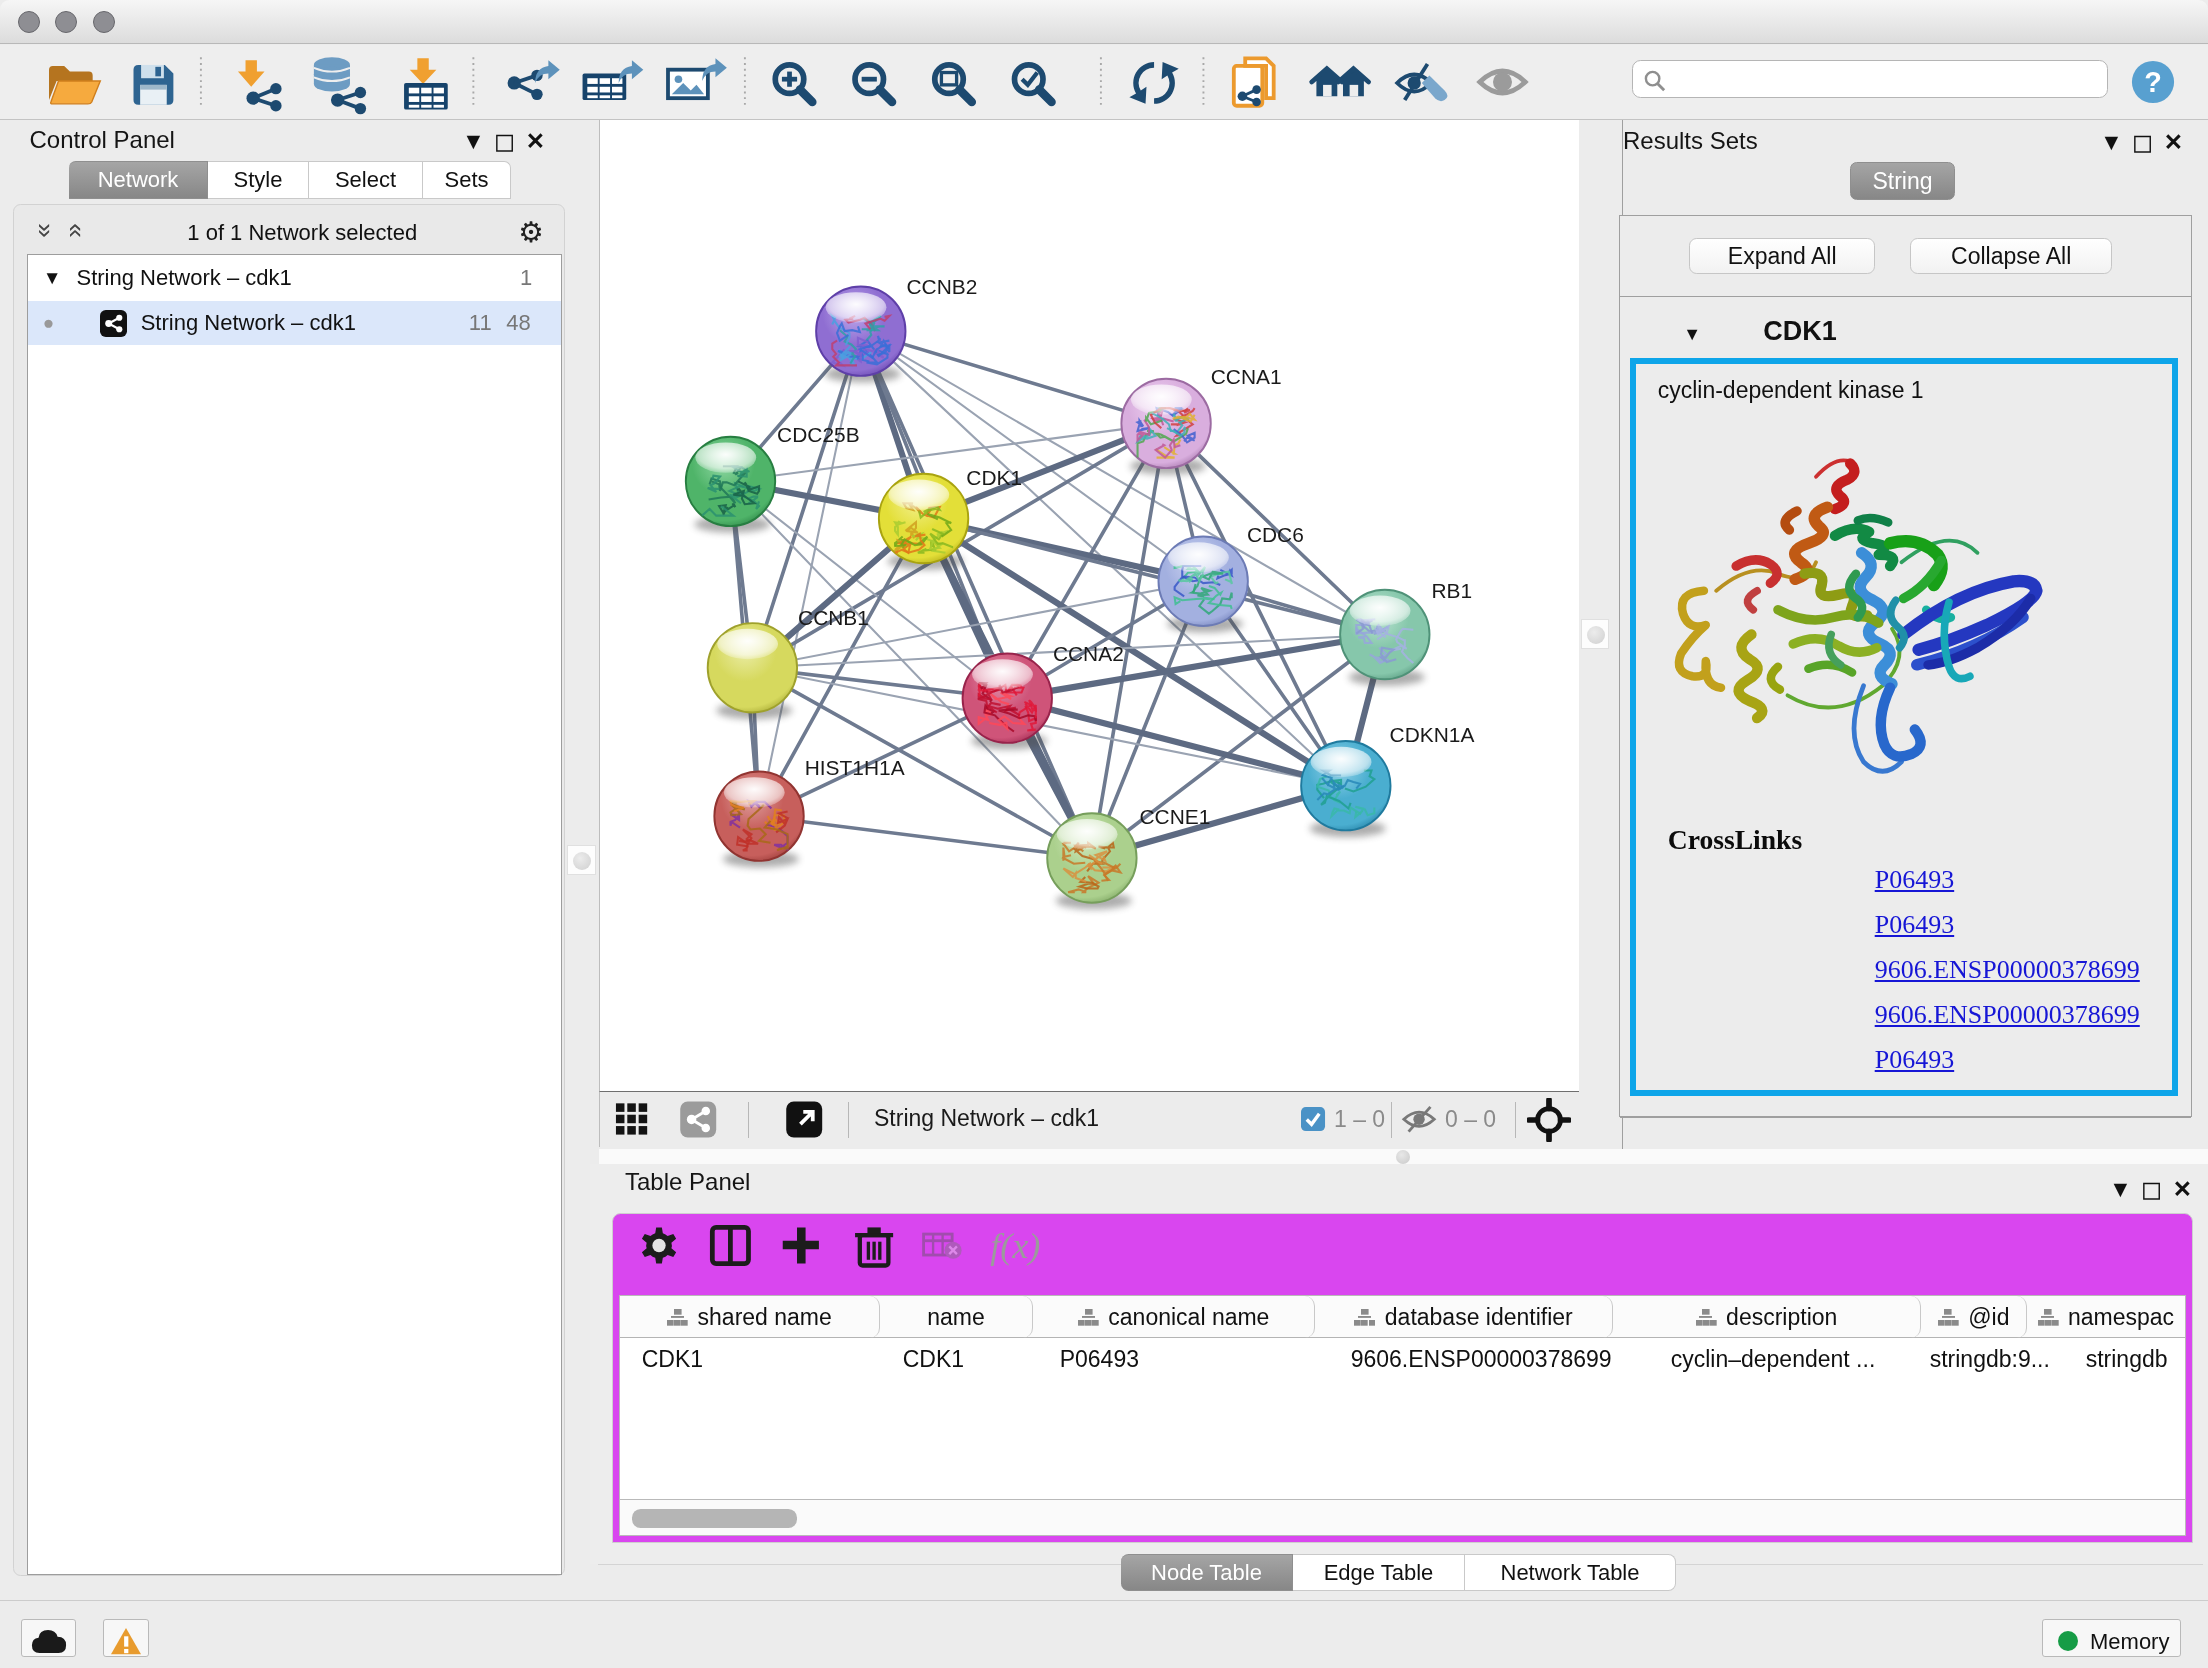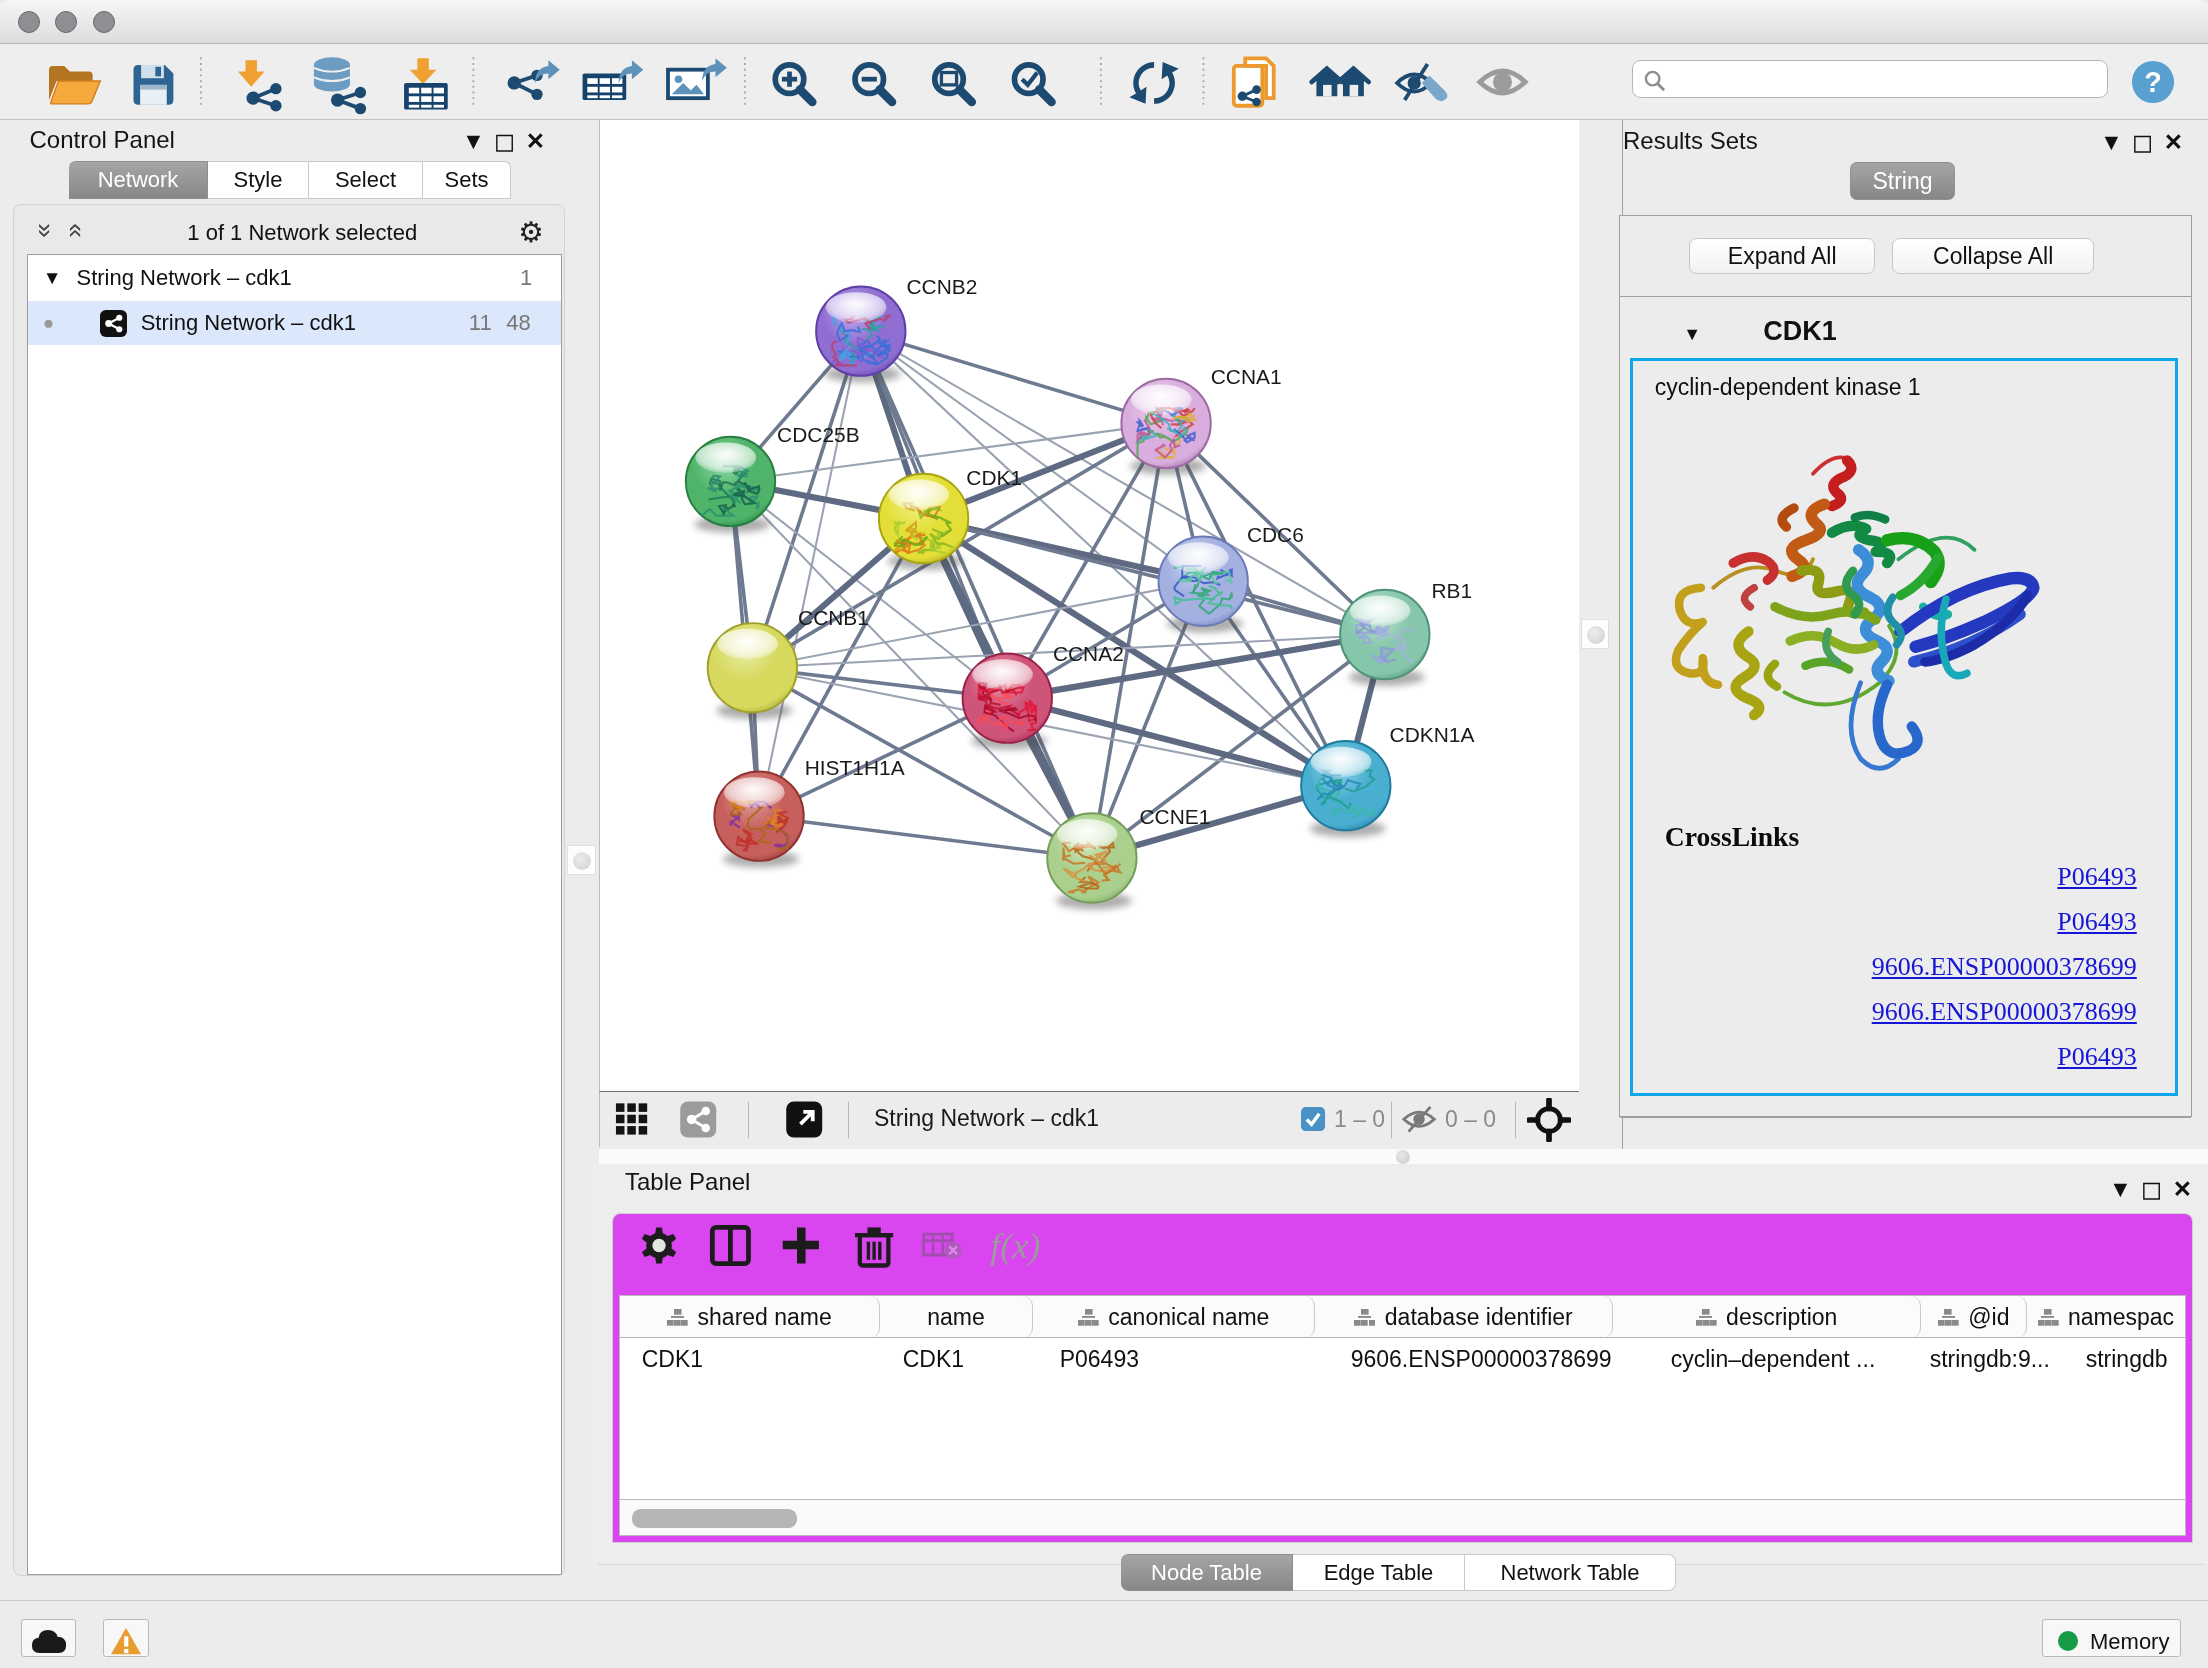--- a/index.html
+++ b/index.html
@@ -744,27 +744,27 @@
       <span class="pb" style="font-size:26px">◻</span>
       <span class="pb" style="font-weight:bold">✕</span>
     </div>
     <div style="position:absolute;left:227px;top:42px;width:105px;height:38px;border-radius:6.7px;
       background:linear-gradient(#a5a5a5,#878787);border:1px solid #8f8f8f;color:#fff;font-size:23px;
       display:flex;align-items:center;justify-content:center;">String</div>
     <div style="position:absolute;left:-3.8px;top:95px;width:573px;height:902px;border:1px solid #9f9f9f;background:#ececec;">
       <div style="position:absolute;left:69px;top:22px;width:186px;height:36px;background:linear-gradient(#ffffff,#f2f2f2);
         border:1px solid #c6c6c6;border-radius:7.6px;display:flex;align-items:center;justify-content:center;
         font-size:23px;color:#111;">Expand All</div>
-      <div style="position:absolute;left:272px;top:22px;width:202px;height:36px;background:linear-gradient(#ffffff,#f2f2f2);
+      <div style="position:absolute;left:290px;top:22px;width:202px;height:36px;background:linear-gradient(#ffffff,#f2f2f2);
         border:1px solid #c6c6c6;border-radius:7.6px;display:flex;align-items:center;justify-content:center;
         font-size:23px;color:#111;">Collapse All</div>
       <div style="position:absolute;left:0px;top:80px;width:571px;height:822px;border-top:1px solid #9f9f9f;border-bottom:1px solid #9f9f9f;">
         <span style="position:absolute;left:63px;top:27px;font-size:18px;color:#111;">▼</span>
         <span style="position:absolute;left:143px;top:19px;font-size:27px;font-weight:bold;color:#111;">CDK1</span>
-        <div style="position:absolute;left:9.5px;top:61px;width:548px;height:738px;border:3px solid #0ea5e9;text-align:right;">
+        <div style="position:absolute;left:9.5px;top:61px;width:548px;height:738px;border:6px solid #0ea5e9;">
           <div style="position:absolute;left:22px;top:13.3px;font-size:23px;color:#111;">cyclin-dependent kinase 1</div>
           <svg width="380" height="335" viewBox="0 0 400 352" style="position:absolute;left:28.5px;top:84px;" fill="none" stroke-linecap="round" stroke-linejoin="round">
 
             <path d="M160 30 Q180 8 196 14" stroke="#cc3030" stroke-width="4"></path>
             <path d="M55 150 Q90 120 120 132 Q150 144 160 120" stroke="#b89020" stroke-width="4"></path>
             <path d="M130 260 Q180 290 230 250 Q260 220 240 190" stroke="#60a830" stroke-width="4"></path>
             <path d="M250 120 Q300 80 330 110" stroke="#30a060" stroke-width="4"></path>
             <path d="M210 250 Q190 300 210 330 Q230 350 250 330" stroke="#3878d0" stroke-width="5"></path>
 
             <path d="M196 16 Q206 26 193 33 Q175 40 185 50 Q196 58 180 64" stroke="#c41e1e" stroke-width="11"></path>

